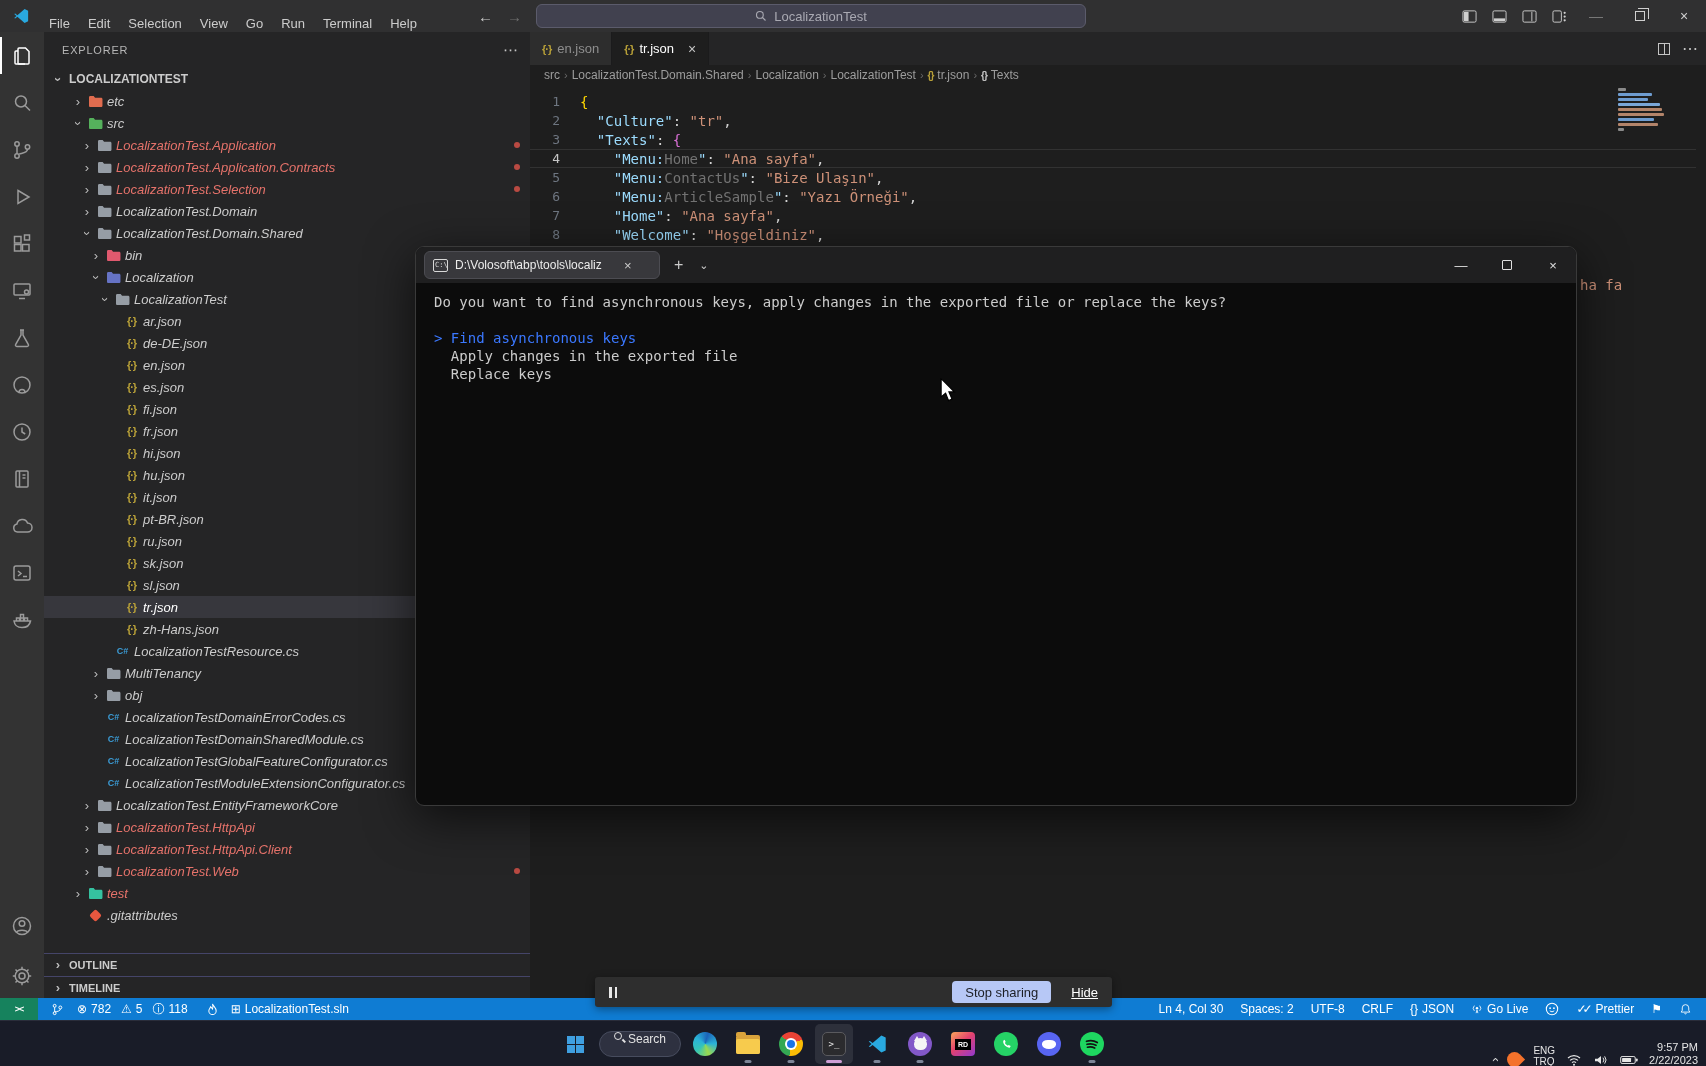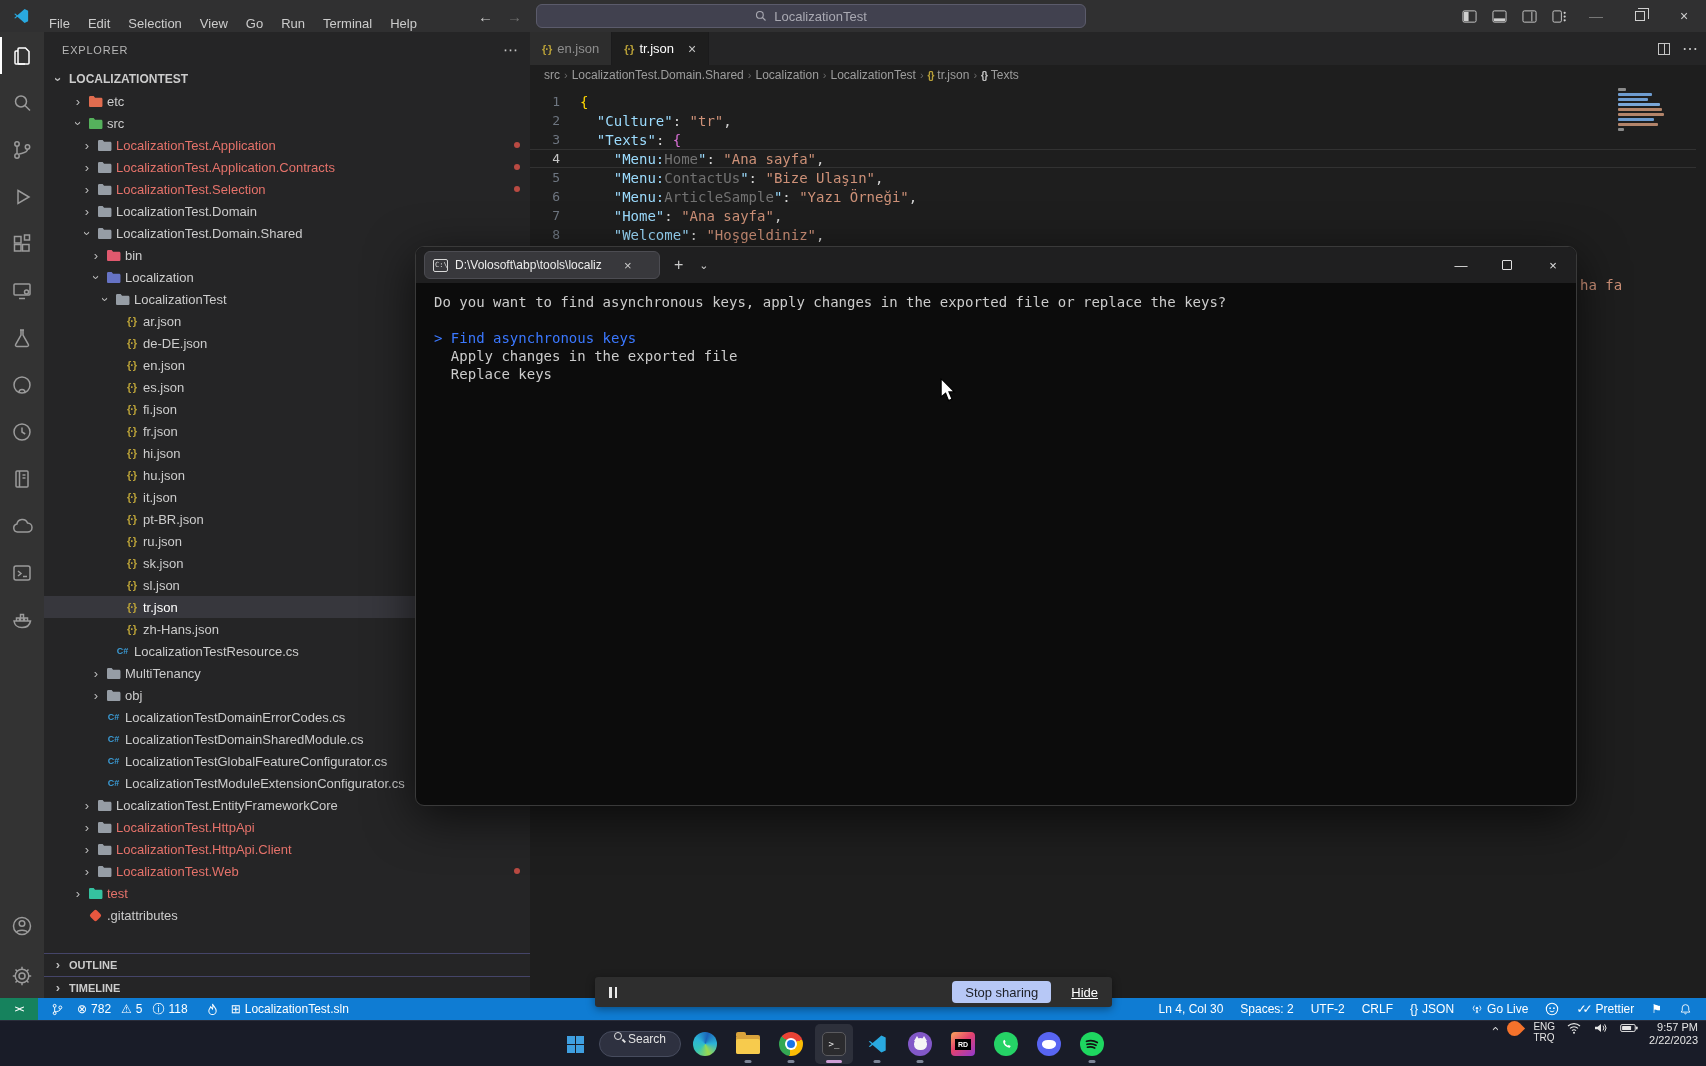--- a/index.html
+++ b/index.html
@@ -41,21 +41,21 @@
   .sb-title { font-size:11px; letter-spacing:.8px; color:#b6b6b6; }
   .sb-more { margin-left:auto; color:#c5c5c5; font-size:15px; }
   .tree-root { height:22px; display:flex; align-items:center; font-weight:bold; font-size:12px; padding-left:6px; gap:3px; color:#cccccc; }
   .tree { font-size:13px; }
   .trow { height:22px; display:flex; align-items:center; white-space:nowrap; position:relative; }
   .trow.selected { background:#37373d; }
   .chev { width:16px; text-align:center; color:#bcbcbc; font-size:13px; flex:none; display:inline-block; }
   .chev.open { transform:rotate(90deg); }
   .chev.none { visibility:hidden; }
   .ticon { width:19px; flex:none; display:flex; align-items:center; justify-content:center; }
-  .tlabel { margin-left:2px; color:#cccccc; }
+  .tlabel { margin-left:2px; color:#cccccc;font-style:italic; }
   .tlabel.err { color:#e5726a; }
   .trow.selected .tlabel { color:#ffffff; }
   .jsonic { color:#b8a038; font-size:11px; font-weight:bold; letter-spacing:-1px; }
   .csic { color:#3b9cd6; font-size:9px; font-weight:bold; }
   .diam { width:8px; height:8px; transform:rotate(45deg); background:#a36ac7; display:inline-block; }
   .gitic { width:9px; height:9px; transform:rotate(45deg); background:#e8573f; display:inline-block; border-radius:2px; }
   .dirty-dot { position:absolute; right:10px; top:8px; width:6px; height:6px; border-radius:50%; background:#b94a42; }
   .sb-section { position:absolute; left:0; right:0; height:22px; display:flex; align-items:center; gap:3px;
     padding-left:6px; font-size:11px; font-weight:bold; color:#cccccc; border-top:1px solid rgba(97,97,160,.55); }
   .sb-outline { bottom:23px; }
@@ -157,21 +157,21 @@
   .ghd { background:#8258c8; display:flex; align-items:center; justify-content:center; }
   .ghd i { width:13px; height:12px; background:#f5f5f5; border-radius:50% 50% 46% 46%; position:relative; }
   .ghd i:before,.ghd i:after { content:""; position:absolute; top:-2px; width:0; height:0; border-left:3px solid transparent; border-right:3px solid transparent; border-bottom:5px solid #f5f5f5; }
   .ghd i:before { left:0; } .ghd i:after { right:0; }
   .rider { width:24px; height:24px; border-radius:4px; background:linear-gradient(140deg,#f9a65b,#e3426e 45%,#9039d0); display:flex; align-items:center; justify-content:center; }
   .rider i { background:#000; color:#fff; font-size:7px; font-weight:bold; font-style:normal; padding:2px 3px; }
   .whatsapp { background:#25d366; display:flex; align-items:center; justify-content:center; }
   .discord { background:#5865f2; display:flex; align-items:center; justify-content:center; }
   .discord i { width:14px; height:9px; background:#fff; border-radius:45% 45% 55% 55%; position:relative; }
   .spotify { background:#1ed760; }
-  .tray { position:absolute; right:8px; top:0; height:46px; display:flex; align-items:flex-start; gap:11px; color:#e6e6e6; }
+  .tray { position:absolute; right:8px; top:0; height:46px; display:flex; align-items:flex-end; gap:11px; color:#e6e6e6; }
   .tray .caret { transform:rotate(-90deg); font-size:13px; color:#e0e0e0; }
   .demoair { width:15px; height:15px; border-radius:50% 0 50% 50%; background:#f4722b; transform:rotate(45deg); }
   .lang { font-size:10px; line-height:11px; text-align:left; }
   .clock { font-size:11px; line-height:13px; text-align:right; }
   .tray svg { display:block; }
 
   
   .cursor { position:absolute; left:940px; top:378px; z-index:50; }
 </style>
 </head>
@@ -799,21 +799,21 @@
           <path d="M6 1C7 3.5 10 5 10 8.5A4 4 0 0 1 2 8.5C2 6.5 3.5 5.5 4 4c.8 1 1.6 1.5 2 2.5C6.8 5 6.5 3 6 1z" stroke="#fff" fill="none" stroke-width="1.1"></path>
         </svg>
     </div>
     <div class="sb-item">
       <span>⊞</span>
       <span>LocalizationTest.sln</span>
     </div>
     <div class="sb-right">
       <span class="sb-item">Ln 4, Col 30</span>
       <span class="sb-item">Spaces: 2</span>
-      <span class="sb-item">UTF-2</span>
+      <span class="sb-item">UTF-8</span>
       <span class="sb-item">CRLF</span>
       <span class="sb-item">
           <span>{}</span>
           <span>JSON</span>
         </span>
       <span class="sb-item">
         <svg width="12" height="12" viewBox="0 0 16 16">
             <circle cx="8" cy="7" r="1.6" fill="#fff"></circle>
             <path d="M4.5 10.5a5 5 0 0 1 0-7 M11.5 3.5a5 5 0 0 1 0 7 M6.8 13.5L8 9.5l1.2 4" stroke="#fff" fill="none" stroke-width="1.1"></path>
           </svg>

